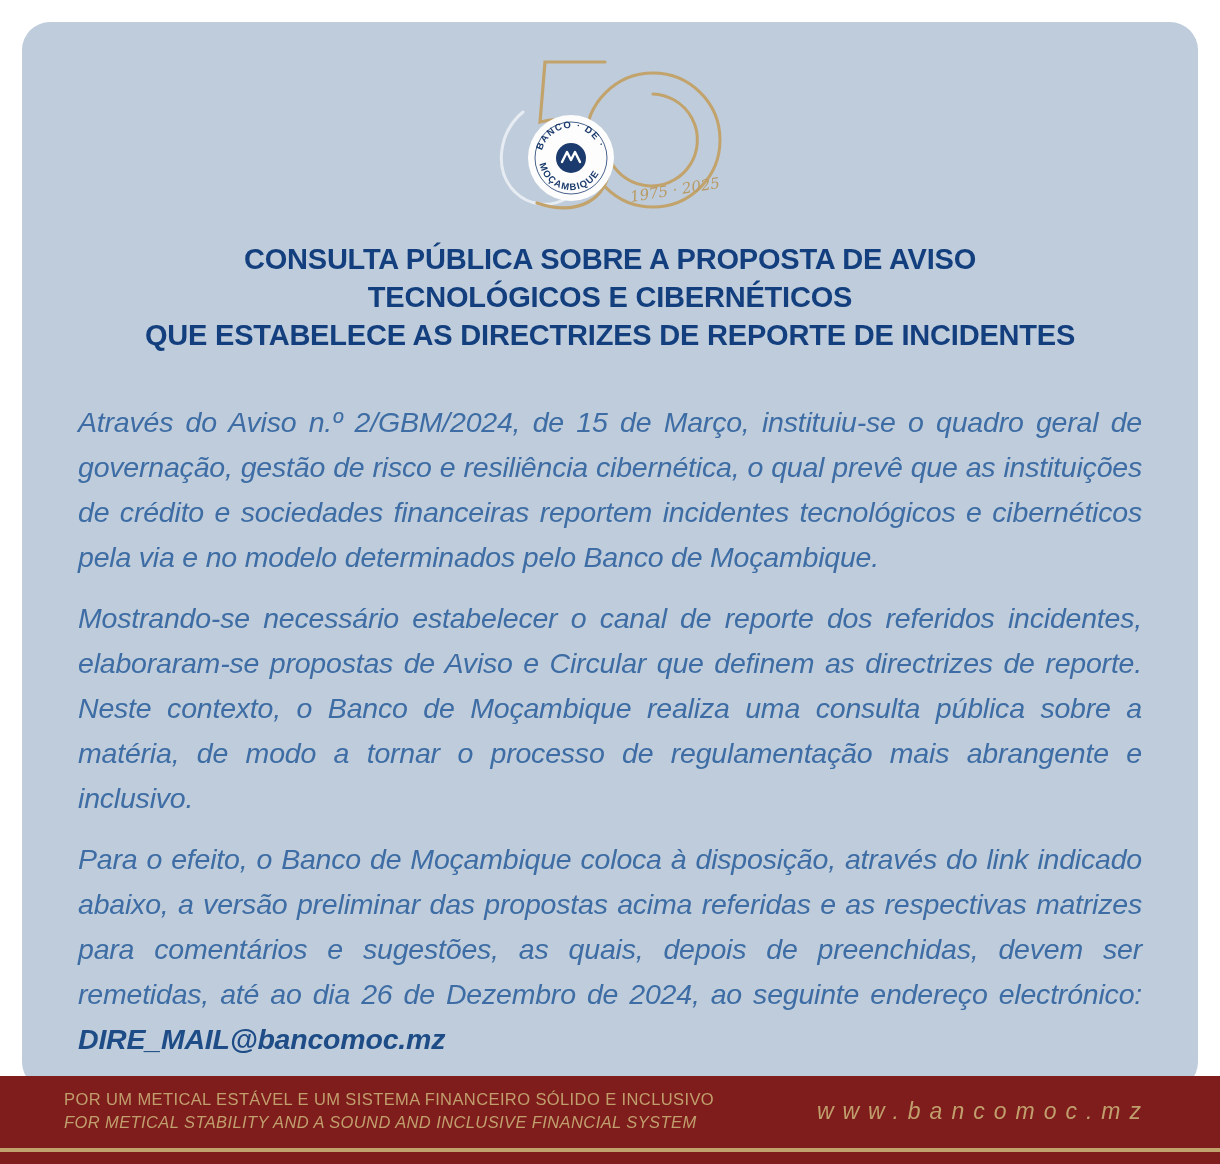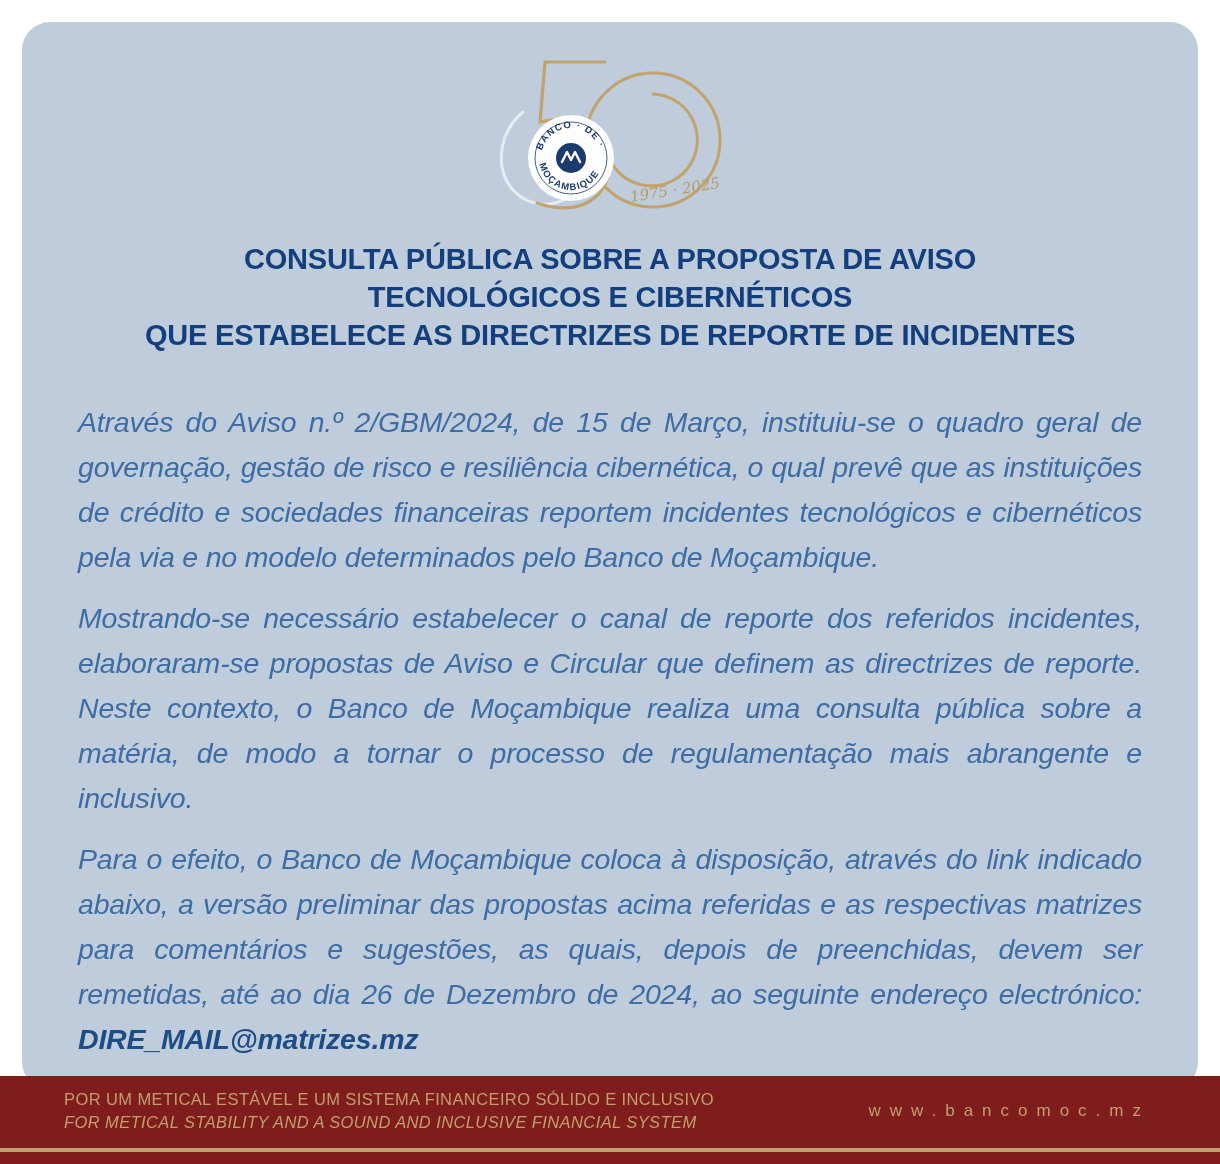--- a/index.html
+++ b/index.html
@@ -36,21 +36,21 @@
     background:#7f1d1d;
   }
   .footer-inner {
     position:absolute; left:0; right:0; top:0; bottom:18px;
     display:flex; align-items:center; justify-content:space-between;
     padding:0 70px 0 64px;
   }
   .slogans { color:#c19f6d; font-size:16.5px; line-height:23px; letter-spacing:0.4px; }
   .slogan-en { font-style:italic; }
   .website {
-    color:#c19f6d; font-size:17px; letter-spacing:9px; white-space:nowrap;
+    color:#c19f6d; font-size:23px; letter-spacing:9px; white-space:nowrap;font-style:italic;
   }
   .gold-rule {
     position:absolute; left:0; right:0; bottom:12px; height:4px; background:#c0a26d;
   }
   .seal-text { fill:#1b3a6d; font-size:9.5px; font-weight:bold; letter-spacing:1.2px; font-family:"Liberation Sans", sans-serif; }
   .years-text { fill:#b89a63; font-size:15px; font-style:italic; font-family:"DejaVu Serif", serif; }
 </style>
 </head>
 <body>
 
@@ -88,21 +88,21 @@
   <div class="notice-title">
     <div>CONSULTA PÚBLICA SOBRE A PROPOSTA DE AVISO</div>
     <div>TECNOLÓGICOS E CIBERNÉTICOS</div>
     <div>QUE ESTABELECE AS DIRECTRIZES DE REPORTE DE INCIDENTES</div>
   </div>
 
   <div class="body-text">
     <p>Através do Aviso n.º 2/GBM/2024, de 15 de Março, instituiu-se o quadro geral de governação, gestão de risco e resiliência cibernética, o qual prevê que as instituições de crédito e sociedades financeiras reportem incidentes tecnológicos e cibernéticos pela via e no modelo determinados pelo Banco de Moçambique.</p>
     <p>Mostrando-se necessário estabelecer o canal de reporte dos referidos incidentes, elaboraram-se propostas de Aviso e Circular que definem as directrizes de reporte. Neste contexto, o Banco de Moçambique realiza uma consulta pública sobre a matéria, de modo a tornar o processo de regulamentação mais abrangente e inclusivo.</p>
     <p><span>Para o efeito, o Banco de Moçambique coloca à disposição, através do link indicado abaixo, a versão preliminar das propostas acima referidas e as respectivas matrizes para comentários e sugestões, as quais, depois de preenchidas, devem ser remetidas, até ao dia 26 de Dezembro de 2024, ao seguinte endereço electrónico:</span>
-      <b>DIRE_MAIL@matrizes.mz</b></p>
+      <b>DIRE_MAIL@bancomoc.mz</b></p>
   </div>
 
   <div class="dateline">Maputo, 29 de Novembro de 2024</div>
 </div>
 
 <div class="footer">
   <div class="footer-inner">
     <div class="slogans">
       <div class="slogan-pt">POR UM METICAL ESTÁVEL E UM SISTEMA FINANCEIRO SÓLIDO E INCLUSIVO</div>
       <div class="slogan-en">FOR METICAL STABILITY AND A SOUND AND INCLUSIVE FINANCIAL SYSTEM</div>

